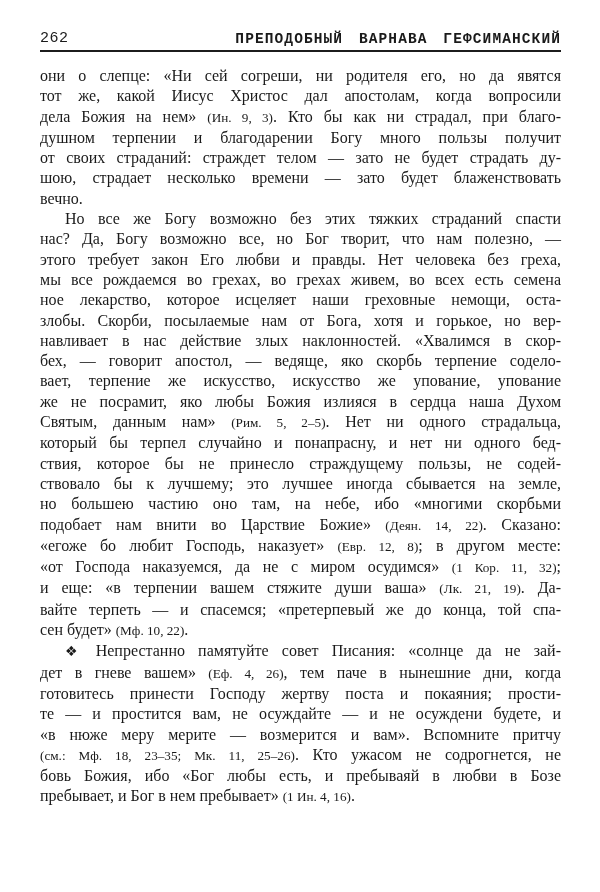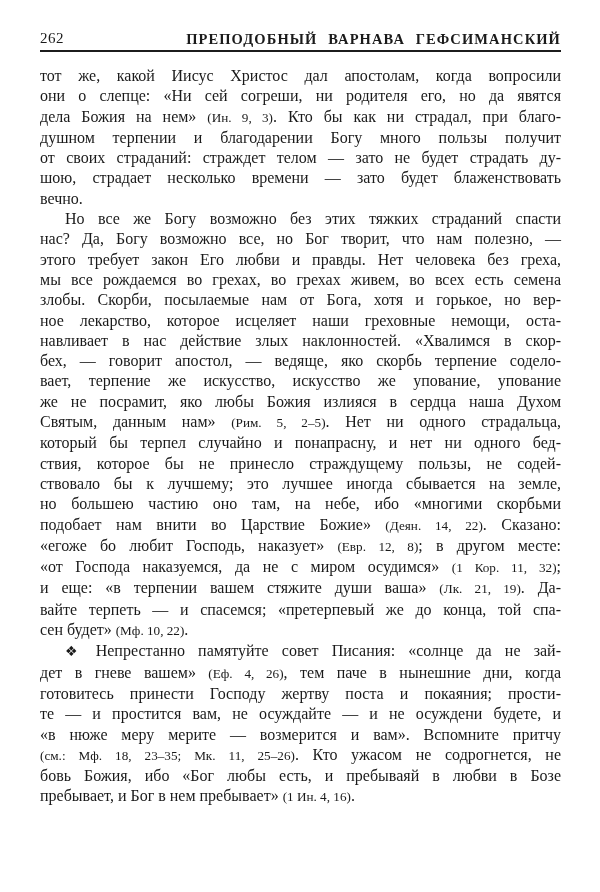--- a/index.html
+++ b/index.html
@@ -8,21 +8,21 @@
     background: #ffffff;
     font-family: "Liberation Serif", "DejaVu Serif", serif;
     color: #1a1a1a;
   }
   .page {
     position: relative;
     width: 600px; height: 892px;
     background: #ffffff;
     overflow: hidden;
   }
-  .header { position: absolute; left: 40px; right: 39px; top: 29px; height: 20px; }
+  .header { position: absolute; left: 40px; right: 39px; top: 29px; height: 20px; font-family: Liberation Mono, monospace; }
   .page-number {
     position: absolute; left: 0; top: 1px;
     font-size: 15px; letter-spacing: 0.5px;
   }
   .running-title {
     position: absolute; right: 0; top: 2px;
     font-weight: bold; font-size: 14.5px;
     letter-spacing: 1.1px; word-spacing: 6px;
     white-space: nowrap;
   }
@@ -47,33 +47,33 @@
 </head>
 <body>
 
 <div class="page">
   <div class="header">
     <span class="page-number">262</span>
     <span class="running-title">ПРЕПОДОБНЫЙ ВАРНАВА ГЕФСИМАНСКИЙ</span>
   </div>
   <div class="header-rule"></div>
   <div class="text-block">
+      <div class="line">они о слепце: «Ни сей согреши, ни родителя его, но да явятся</div>
       <div class="line">тот же, какой Иисус Христос дал апостолам, когда вопросили</div>
-      <div class="line">они о слепце: «Ни сей согреши, ни родителя его, но да явятся</div>
       <div class="line">дела Божия на нем» <span class="ref">(Ин. 9, 3)</span>. Кто бы как ни страдал, при благо-</div>
       <div class="line">душном терпении и благодарении Богу много пользы получит</div>
       <div class="line">от своих страданий: страждет телом — зато не будет страдать ду-</div>
       <div class="line">шою, страдает несколько времени — зато будет блаженствовать</div>
       <div class="line last">вечно.</div>
       <div class="line indent">Но все же Богу возможно без этих тяжких страданий спасти</div>
       <div class="line">нас? Да, Богу возможно все, но Бог творит, что нам полезно, —</div>
       <div class="line">этого требует закон Его любви и правды. Нет человека без греха,</div>
       <div class="line">мы все рождаемся во грехах, во грехах живем, во всех есть семена</div>
+      <div class="line">ное лекарство, которое исцеляет наши греховные немощи, оста-</div>
       <div class="line">злобы. Скорби, посылаемые нам от Бога, хотя и горькое, но вер-</div>
-      <div class="line">ное лекарство, которое исцеляет наши греховные немощи, оста-</div>
       <div class="line">навливает в нас действие злых наклонностей. «Хвалимся в скор-</div>
       <div class="line">бех, — говорит апостол, — ведяще, яко скорбь терпение содело-</div>
       <div class="line">вает, терпение же искусство, искусство же упование, упование</div>
       <div class="line">же не посрамит, яко любы Божия излияся в сердца наша Духом</div>
       <div class="line">Святым, данным нам» <span class="ref">(Рим. 5, 2–5)</span>. Нет ни одного страдальца,</div>
       <div class="line">который бы терпел случайно и понапрасну, и нет ни одного бед-</div>
       <div class="line">ствия, которое бы не принесло страждущему пользы, не содей-</div>
       <div class="line">ствовало бы к лучшему; это лучшее иногда сбывается на земле,</div>
       <div class="line">но большею частию оно там, на небе, ибо «многими скорбьми</div>
       <div class="line">подобает нам внити во Царствие Божие» <span class="ref">(Деян. 14, 22)</span>. Сказано:</div>

